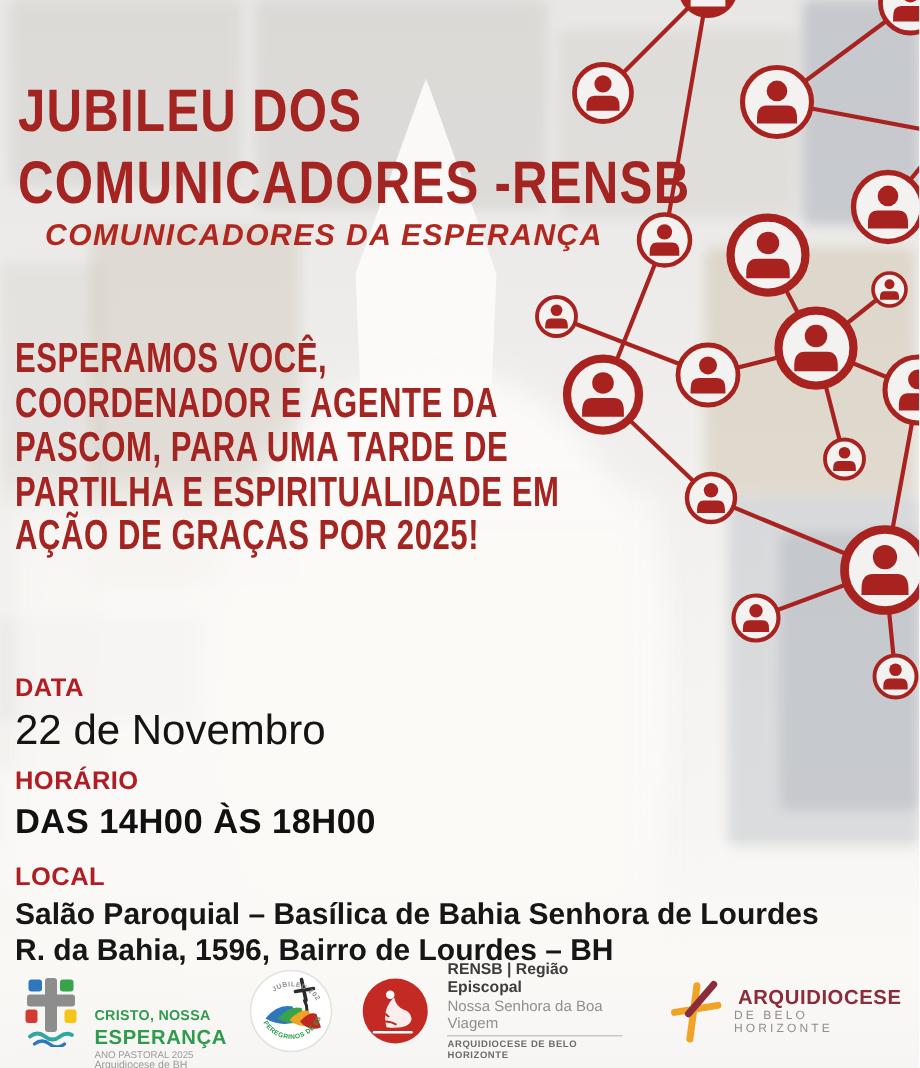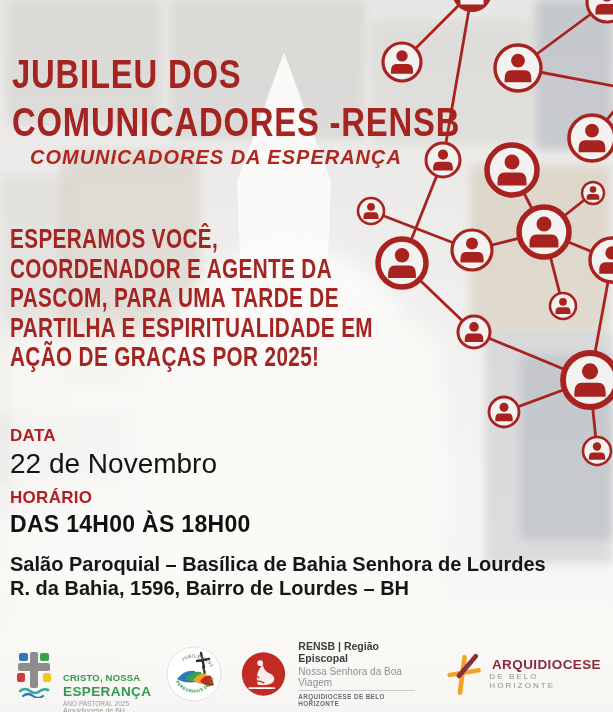--- a/index.html
+++ b/index.html
@@ -22,21 +22,21 @@
   
   #network{position:absolute;inset:0;z-index:2;}
   
   .content{position:absolute;inset:0;z-index:3;}
   .title{position:absolute;left:12px;top:50px;color:#a32421;font-weight:800;font-size:40px;
          line-height:48px;letter-spacing:1px;white-space:nowrap;transform:scaleX(.82);transform-origin:0 0;}
   .subtitle{position:absolute;left:30px;top:146px;color:#b0271f;font-style:italic;font-weight:800;
          font-size:20px;letter-spacing:1px;white-space:nowrap;}
   .bodytext{position:absolute;left:10px;top:224px;color:#a32421;font-weight:800;font-size:28px;
          line-height:29.5px;letter-spacing:.5px;white-space:pre-line;transform:scaleX(.74);transform-origin:0 0;}
-  .info{position:absolute;left:10px;top:426px;}
+  .info{position:absolute;left:10px;top:449px;}
   .lbl{color:#b01e24;font-weight:800;font-size:17px;letter-spacing:.3px;line-height:20px;}
   .v-date{color:#141414;font-weight:400;font-size:28px;line-height:34px;margin:1px 0 7px;}
   .v-time{color:#111111;font-weight:800;font-size:23px;line-height:28px;letter-spacing:.3px;margin:2px 0 14px;}
   .v-loc{color:#161616;font-weight:700;font-size:20px;line-height:24px;white-space:pre-line;margin-top:3px;}
   
   .footer{position:absolute;left:0;right:0;bottom:4px;height:68px;z-index:4;display:flex;align-items:center;padding:0 12px;}
   .lg{display:inline-flex;align-items:center;gap:7px;}
   .lg .txt{display:flex;flex-direction:column;line-height:1.12;}
   .cne-l1{color:#2f9b4d;font-weight:800;font-size:9.5px;letter-spacing:.2px;margin-top:40px;}
   .cne-l2{color:#2f9b4d;font-weight:800;font-size:13.5px;letter-spacing:.4px;}
@@ -192,20 +192,21 @@
 COORDENADOR E AGENTE DA
 PASCOM, PARA UMA TARDE DE
 PARTILHA E ESPIRITUALIDADE EM
 AÇÃO DE GRAÇAS POR 2025!</div>
 
     <div class="info">
       <div class="lbl">DATA</div>
       <div class="v-date">22 de Novembro</div>
       <div class="lbl">HORÁRIO</div>
       <div class="v-time">DAS 14H00 ÀS 18H00</div>
+      <div class="lbl">LOCAL</div>
       <div class="v-loc">Salão Paroquial – Basílica de Bahia Senhora de Lourdes
 R. da Bahia, 1596, Bairro de Lourdes – BH</div>
     </div>
   </div>
 
   <div class="footer">
 
     <div class="lg">
       <svg width="44" height="48" viewBox="0 0 44 48">
         <rect x="18" y="2" width="8" height="36" rx="2" fill="#8d8d8d"></rect>

